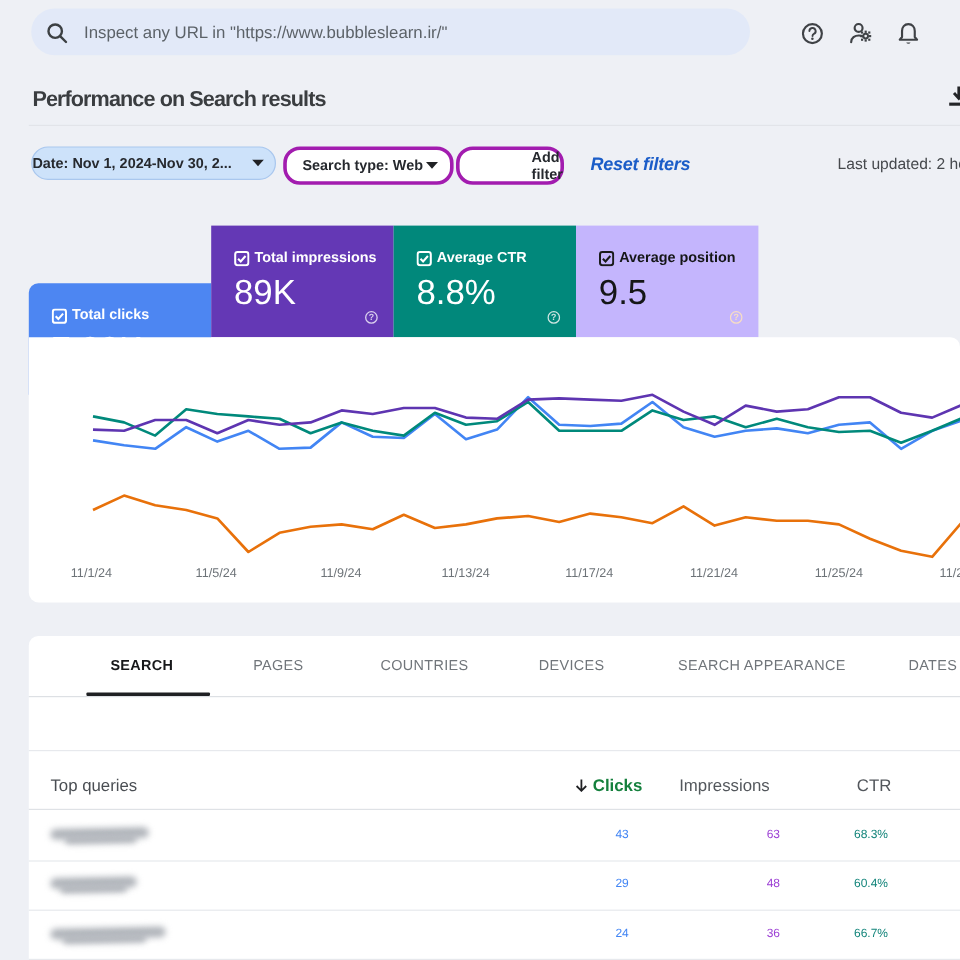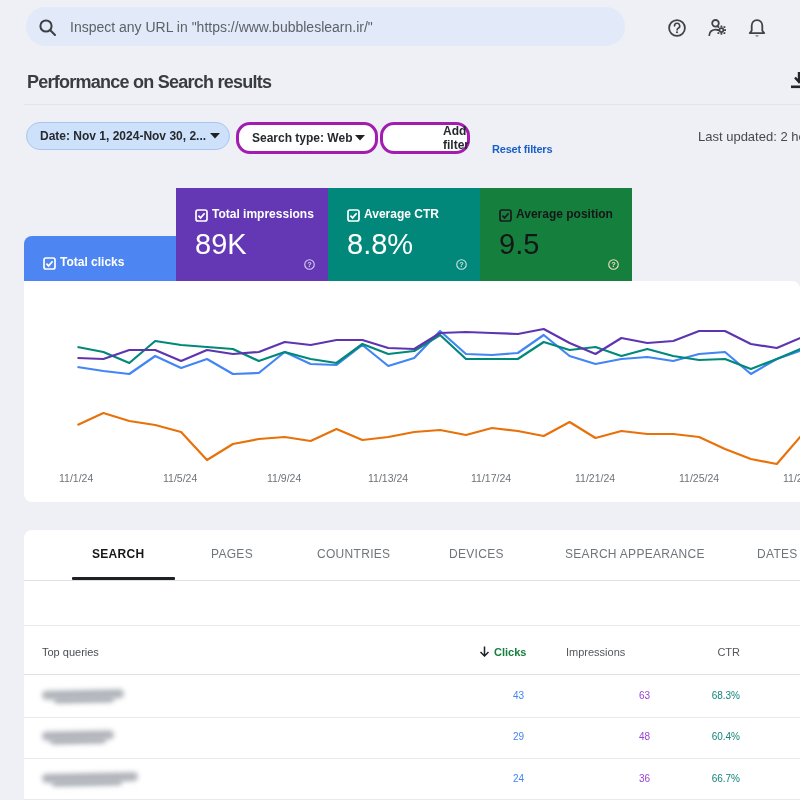--- a/index.html
+++ b/index.html
@@ -9,38 +9,38 @@
 .pill{left:26px;top:7px;width:599px;height:39px;border-radius:20px;background:#e2e9f8;}
 .pilltext{left:70px;top:19px;font-size:14px;color:#5c6268;}
 
 .h1{left:27px;top:72px;font-size:18px;font-weight:600;letter-spacing:-0.75px;color:#3a3d40;}
 .divider1{left:24px;top:104px;width:776px;height:1px;background:#e2e4e9;}
 
 .chip{top:122px;height:26px;border-radius:14px;background:#fff;border:3px solid #a21caf;font-size:12px;font-weight:700;color:#26292e;display:flex;align-items:center;}
 .chip1{left:26px;width:202px;background:#cde2fa;border:1px solid #a9c7ee;}
 .chip2{left:236px;width:136px;}
 .chip3{left:380px;width:84px;gap:43px;}
-.reset{left:492px;top:143px;font-size:11px;font-weight:700;letter-spacing:-0.2px;color:#1b5dc8;}
+.reset{left:492px;top:129px;font-size:15px;font-weight:700;letter-spacing:-0.2px;color:#1b5dc8;font-style:italic;}
 .lastupd{left:698px;top:129px;font-size:13px;color:#46494d;white-space:nowrap;}
 
 .card{top:188px;width:152px;height:93px;}
 .card .lbl{position:absolute;left:36px;top:19px;font-size:12px;font-weight:700;}
 .card .big{position:absolute;left:19px;top:40px;font-size:29px;letter-spacing:0px;}
 .card .q{position:absolute;right:13px;bottom:11px;width:11px;height:11px;}
 
 .chartpanel{left:24px;top:281px;width:776px;height:221px;background:#fff;border-radius:0 8px 0 8px;}
 .tabspanel{left:24px;top:530px;width:776px;height:270px;background:#fff;border-radius:8px 0 0 0;}
 .xlab{position:absolute;top:191px;font-size:10.5px;color:#6d7378;}
 
 .tab{position:absolute;top:17px;font-size:12px;letter-spacing:0.3px;color:#70757a;}
 .tabactive{color:#17181a;font-weight:700;}
 .tabline{position:absolute;left:48px;top:47px;width:103px;height:3px;background:#1f2023;border-radius:1px;}
 .tabdivider{position:absolute;left:0;top:50px;width:776px;height:1px;background:#dde0e4;}
 
-.th{position:absolute;top:116px;font-size:11px;color:#53575c;}
+.th{position:absolute;top:116px;font-size:14px;color:#53575c;}
 .hd2{position:absolute;left:0;top:144px;width:776px;height:1px;background:#dfe2e6;}
 .rowline{position:absolute;left:0;width:776px;height:1px;background:#e7e9ed;}
 .num{position:absolute;font-size:10px;text-align:right;width:60px;}
 .smudge{position:absolute;filter:blur(2.5px);background:#b0b4ba;border-radius:5px;transform:rotate(-1.2deg);}
 </style>
 </head>
 <body>
 
 <div class="abs pill"></div>
 <svg class="abs" style="left:38px;top:18px" width="20" height="20" viewBox="0 0 20 20">
@@ -77,21 +77,21 @@
 </svg>
 
 <div class="abs h1">Performance on Search results</div>
 <svg class="abs" style="left:789px;top:71px" width="20" height="20" viewBox="0 0 20 20">
   <path d="M10 1 v9 M6 6.5 l4 4.5 4-4.5" fill="none" stroke="#232528" stroke-width="2.4"></path>
   <rect x="2" y="14.5" width="16" height="2.6" fill="#232528"></rect>
 </svg>
 <div class="abs divider1"></div>
 
 <div class="abs chip chip1">
-    <span style="margin-left:13px">Date: Nov 1, 2024-Nov 30, 2...</span>
+    <span style="">Date: Nov 1, 2024-Nov 30, 2...</span>
   <svg style="position:absolute;right:9px;top:10px" width="10" height="6" viewBox="0 0 10 6">
       <path d="M0 0 l5 5.6 5-5.6 z" fill="#202124"></path>
     </svg>
 </div>
 <div class="abs chip chip2">
     <span style="margin-left:13px">Search type: Web</span>
   <svg style="position:absolute;right:10px;top:10px" width="10" height="6" viewBox="0 0 10 6">
       <path d="M0 0 l5 5.6 5-5.6 z" fill="#202124"></path>
     </svg>
 </div>
@@ -133,21 +133,21 @@
       <rect x="1" y="1" width="11" height="11" rx="2" fill="none" stroke="#fff" stroke-width="1.7"></rect>
       <path d="M3.4 6.6 l2.2 2.3 4-4.6" fill="none" stroke="#fff" stroke-width="1.7"></path>
     </svg>
   <div class="lbl">Average CTR</div>
   <div class="big">8.8%</div>
   <svg class="q" viewBox="0 0 12 12">
       <circle cx="6" cy="6" r="5.2" fill="none" stroke="#cfe5e2" stroke-width="1.2"></circle>
       <text x="6" y="8.8" font-size="8" font-weight="700" fill="#cfe5e2" text-anchor="middle" font-family="Liberation Sans">?</text>
     </svg>
 </div>
-<div class="abs card" style="left:480px;background:#15803d;color:#151617;">
+<div class="abs card" style="left:480px;background:#c4b5fd;color:#151617;">
   <svg style="position:absolute;left:19px;top:21px" width="13" height="13" viewBox="0 0 13 13">
       <rect x="1" y="1" width="11" height="11" rx="2" fill="none" stroke="#1a1b1c" stroke-width="1.7"></rect>
       <path d="M3.4 6.6 l2.2 2.3 4-4.6" fill="none" stroke="#1a1b1c" stroke-width="1.7"></path>
     </svg>
   <div class="lbl">Average position</div>
   <div class="big">9.5</div>
   <svg class="q" viewBox="0 0 12 12">
       <circle cx="6" cy="6" r="5.2" fill="none" stroke="#f7ddc4" stroke-width="1.2"></circle>
       <text x="6" y="8.8" font-size="8" font-weight="700" fill="#f7ddc4" text-anchor="middle" font-family="Liberation Sans">?</text>
     </svg>

